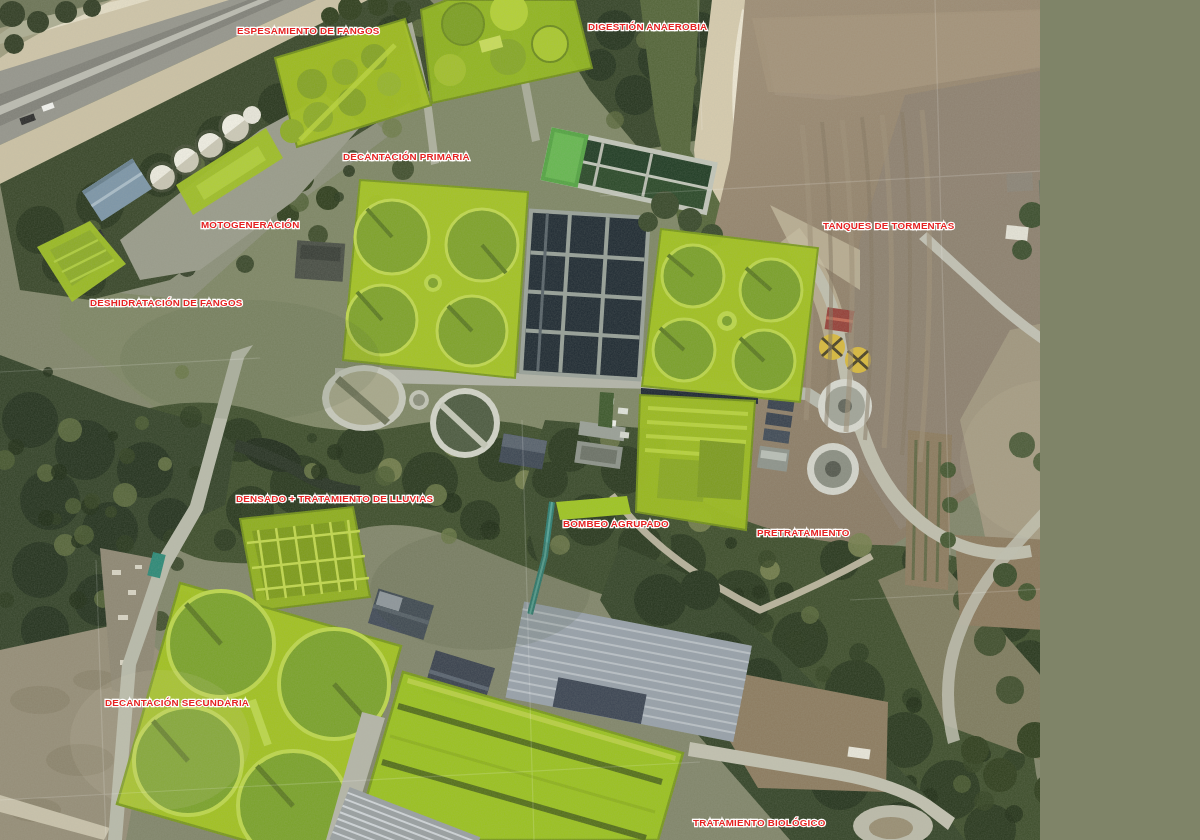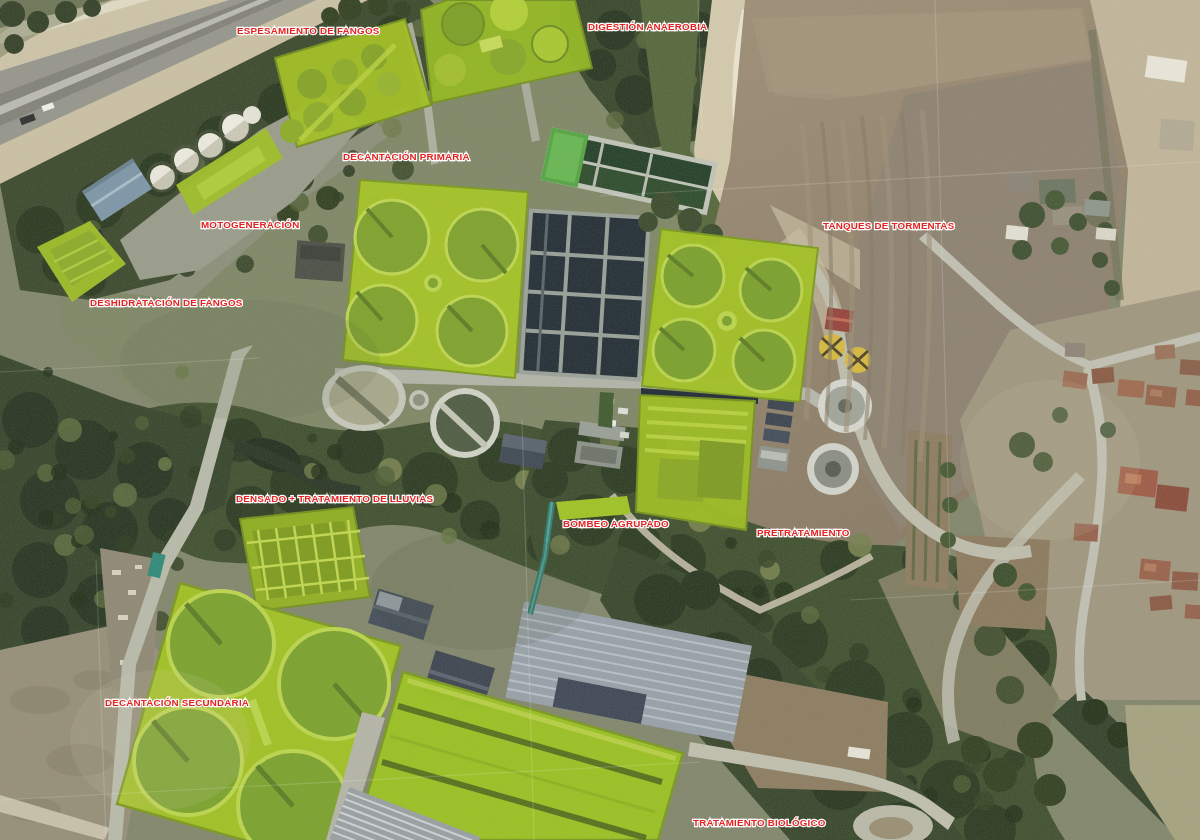--- a/index.html
+++ b/index.html
@@ -1,16 +1,16 @@
 <!DOCTYPE html>
 <html><head>
 <meta charset="utf-8">
 <style>
 html,body{margin:0;padding:0;background:#7f8468;font-family:"Liberation Sans",sans-serif;}
-#wrap{width:1200px;height:840px;overflow:hidden;position:relative;filter:blur(0.6px);}
+#wrap{width:1040px;height:840px;overflow:hidden;position:relative;filter:blur(0.6px);}
 svg{display:block;}
 </style>
 </head>
 <body>
 <div id="wrap">
 <svg width="1200" height="840" viewBox="0 0 1200 840">
 <defs>
 <linearGradient id="fieldg" x1="0" y1="0" x2="0.25" y2="1">
 <stop offset="0" stop-color="#a08f77"></stop>
 <stop offset="0.45" stop-color="#94846d"></stop>

